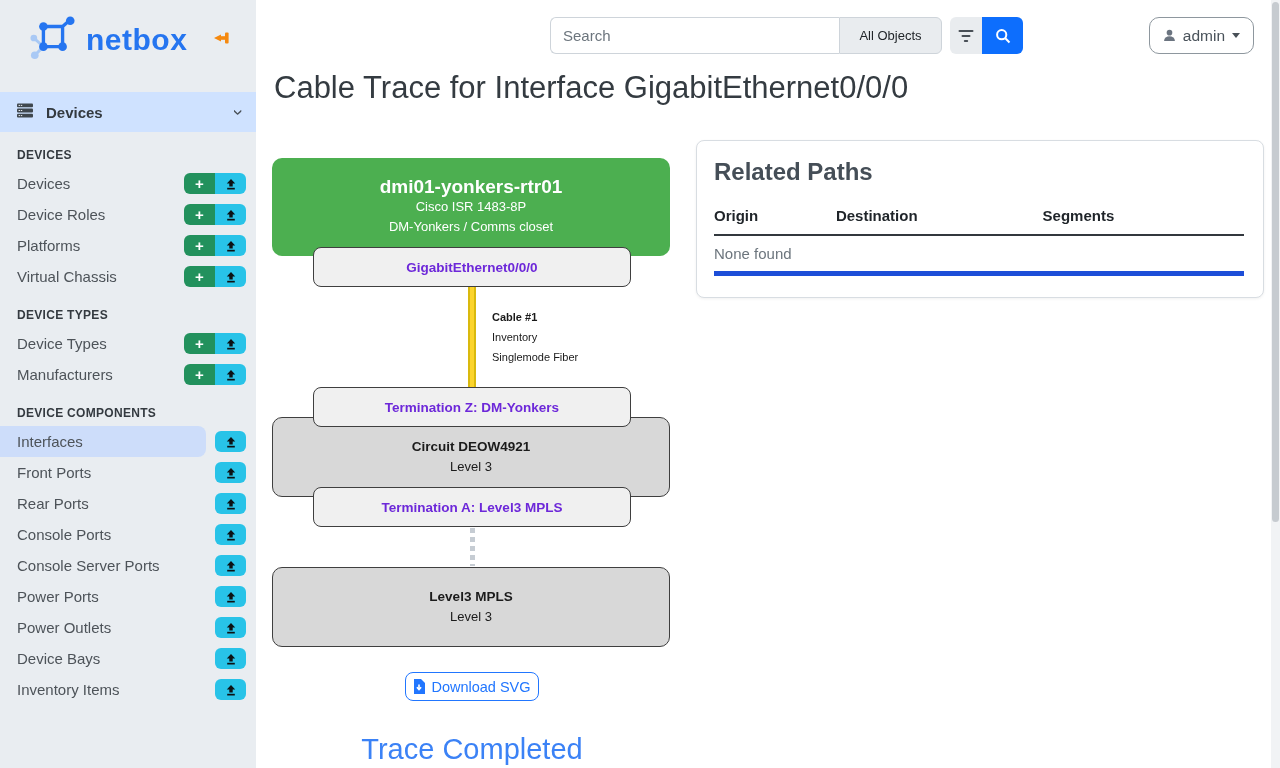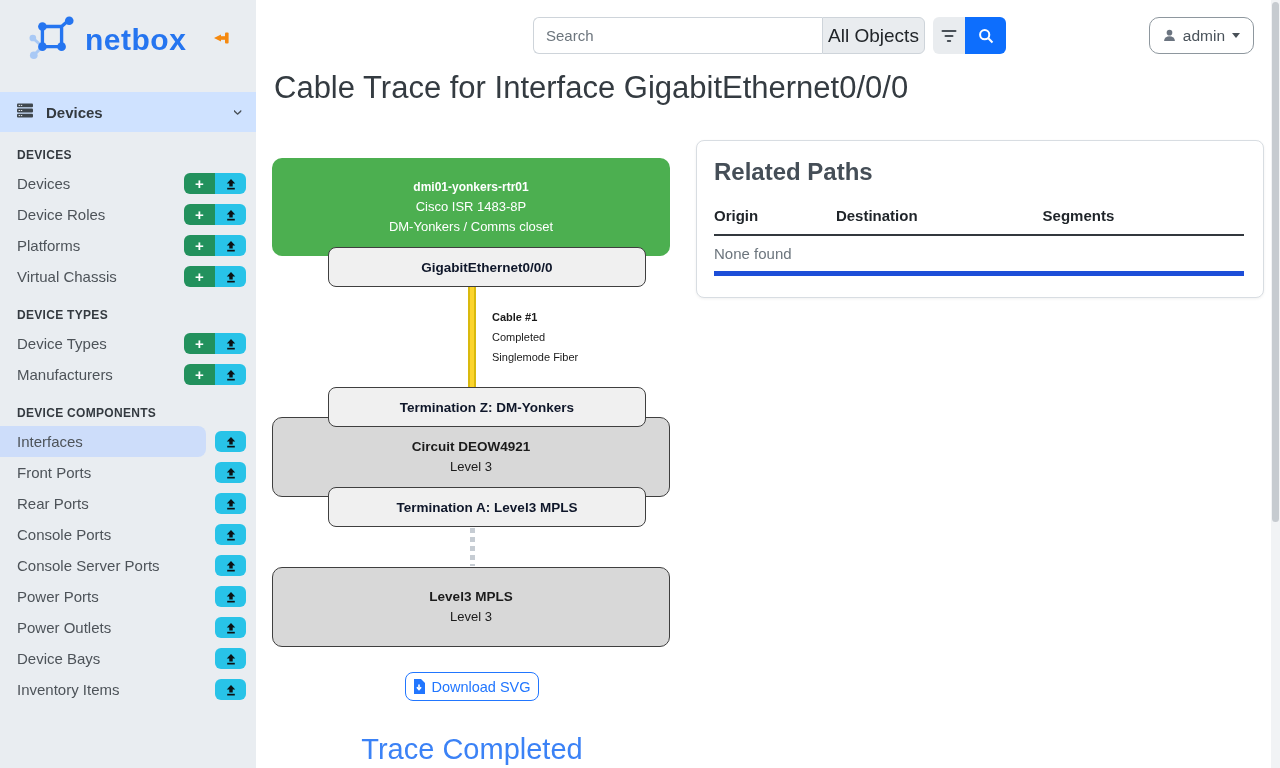--- a/index.html
+++ b/index.html
@@ -2,21 +2,21 @@
 <html><head>
 <meta charset="utf-8">
 <style>
   * { margin:0; padding:0; box-sizing:border-box; }
   html,body { width:1280px; height:768px; overflow:hidden; background:#fff;
     font-family:"Liberation Sans", sans-serif; }
   .app { display:flex; width:1280px; height:768px; position:relative; }
 
   
   .sidebar { width:256px; height:768px; background:#e9edf1; flex:0 0 256px; position:relative; overflow:hidden; }
-  .brand { height:80px; position:relative; display:flex; align-items:center; padding-left:14px;margin-left:13px; }
+  .brand { height:80px; position:relative; display:flex; align-items:center; padding-left:28px; }
   .brand-text { font-size:30px; font-weight:700; color:#2575f0; letter-spacing:.5px; margin-left:8px; }
   .pin { position:absolute; right:24px; top:30px; }
   .acc-item { height:40px; display:flex; align-items:center; padding:0 14px 0 16px; cursor:pointer; }
   .acc-item.active { background:#cfe2ff; }
   .acc-item .nav-label { flex:1; margin-left:12px; font-size:15px; font-weight:700; color:#343a40; }
   .chev { color:#495057; font-size:19px; line-height:1; }
   .chev.down { display:inline-block; transform:rotate(90deg); }
   .section-title { padding:16px 17px 6px; font-size:12px; font-weight:700; color:#343a40; letter-spacing:.3px; }
   .side-item { height:31px; display:flex; align-items:center; padding:0 10px 0 17px; position:relative; }
   .side-item .side-label { flex:1; font-size:15px; color:#4d5359; position:relative; z-index:1; }
@@ -25,48 +25,48 @@
   .grp { display:flex; position:relative; z-index:1; }
   .badd { width:31px; height:21px; background:#22915d; border:none; border-radius:6px 0 0 6px;
     color:#fff; font-size:15px; font-weight:700; line-height:19px; cursor:pointer; }
   .bimp { width:31px; height:21px; background:#28c3e8; border:none; border-radius:0 6px 6px 0;
     display:flex; align-items:center; justify-content:center; cursor:pointer; color:#0c1214; }
   .bimp.solo { border-radius:6px; }
 
   
   .main { position:relative; flex:1; height:768px; background:#fff; }
 
-  .search-wrap { position:absolute; left:277px; top:17px; display:flex; height:37px; align-items:stretch; }
+  .search-wrap { position:absolute; left:294px; top:17px; display:flex; height:37px; align-items:stretch; }
   .search-input { width:289px; border:1px solid #ced4da; border-right:none; border-radius:6px 0 0 6px;
     padding:0 12px; font-size:15px; color:#212529; outline:none; font-family:inherit; }
   .search-input::placeholder { color:#6c757d; }
   .scope { width:103px; background:#e9ecef; border:1px solid #ced4da; border-radius:0 6px 6px 0;
-    display:flex; align-items:center; justify-content:center; font-size:19px; color:#212529; cursor:pointer; }
+    display:flex; align-items:center; justify-content:center; font-size:13px; color:#212529; cursor:pointer; }
   .filter-btn { margin-left:8px; width:32px; background:#e9ecef; border:none; border-radius:6px 0 0 6px;
     display:flex; align-items:center; justify-content:center; cursor:pointer; }
   .search-btn { width:41px; background:#0d6efd; border:none; border-radius:0 6px 6px 0;
     display:flex; align-items:center; justify-content:center; cursor:pointer; }
 
   .user-btn { position:absolute; right:26px; top:17px; height:37px; border:1px solid #8e979e;
     border-radius:10px; display:flex; align-items:center; gap:7px; padding:16px 13px; background:#fff;
     font-size:15.5px; color:#49525a; cursor:pointer; }
   .caret { width:0; height:0; border-left:4.5px solid transparent; border-right:4.5px solid transparent;
     border-top:5px solid #495057; }
 
   .page-title { position:absolute; left:18px; top:70px; font-size:31px; font-weight:400; color:#343b41; }
 
   
   .node { position:absolute; border-radius:10px; text-align:center; }
   .node-device { left:16px; top:158px; width:398px; height:98px; background:#4caf50; color:#fff;
     display:flex; flex-direction:column; justify-content:center; gap:0; z-index:1; }
   .node-device div { line-height:20px; font-size:13px; }
-  .node-device .nd-name { font-weight:700; font-size:12px;text-align:center; }
-  .port { position:absolute; left:72px; width:318px; height:40px; background:#f0f0f0;
+  .node-device .nd-name { font-weight:700; font-size:19px;text-align:center; }
+  .port { position:absolute; left:57px; width:318px; height:40px; background:#f0f0f0;
     border:1px solid #3f3f3f; border-radius:8px; display:flex; align-items:center; justify-content:center;
-    font-size:13.5px; font-weight:700; color:#0f172a; z-index:2; }
+    font-size:13.5px; font-weight:700; color:#6d28d9; z-index:2; }
   .port-a { top:247px; } .port-z { top:387px; } .port-a2 { top:487px; }
   .cable-line { position:absolute; left:212px; top:287px; width:8px; height:100px;
     background:#fcd42c; border-left:2px solid #d9b90e; border-right:2px solid #d9b90e; z-index:1; }
   .cable-label { position:absolute; left:236px; top:307px; text-align:left; font-size:11px;
     color:#1a1a1a; line-height:20px; }
   .cable-label .cl-name { font-weight:700; }
   .node-gray { background:#d8d8d8; border:1px solid #3f3f3f; color:#1b1b1b;
     display:flex; flex-direction:column; justify-content:center; z-index:1; }
   .node-circuit { left:16px; top:417px; width:398px; height:80px; }
   .node-far { left:16px; top:567px; width:398px; height:80px; }
@@ -371,21 +371,21 @@
       <div class="nd-name">dmi01-yonkers-rtr01</div>
       <div>Cisco ISR 1483-8P</div>
       <div>DM-Yonkers / Comms closet</div>
     </div>
 
     <div class="port port-a">GigabitEthernet0/0/0</div>
 
     <div class="cable-line"></div>
     <div class="cable-label">
       <div class="cl-name">Cable #1</div>
-      <div>Completed</div>
+      <div>Inventory</div>
       <div>Singlemode Fiber</div>
     </div>
 
     <div class="port port-z">Termination Z: DM-Yonkers</div>
 
     <div class="node node-gray node-circuit">
       <div class="ng-title">Circuit DEOW4921</div>
       <div>Level 3</div>
     </div>
 

